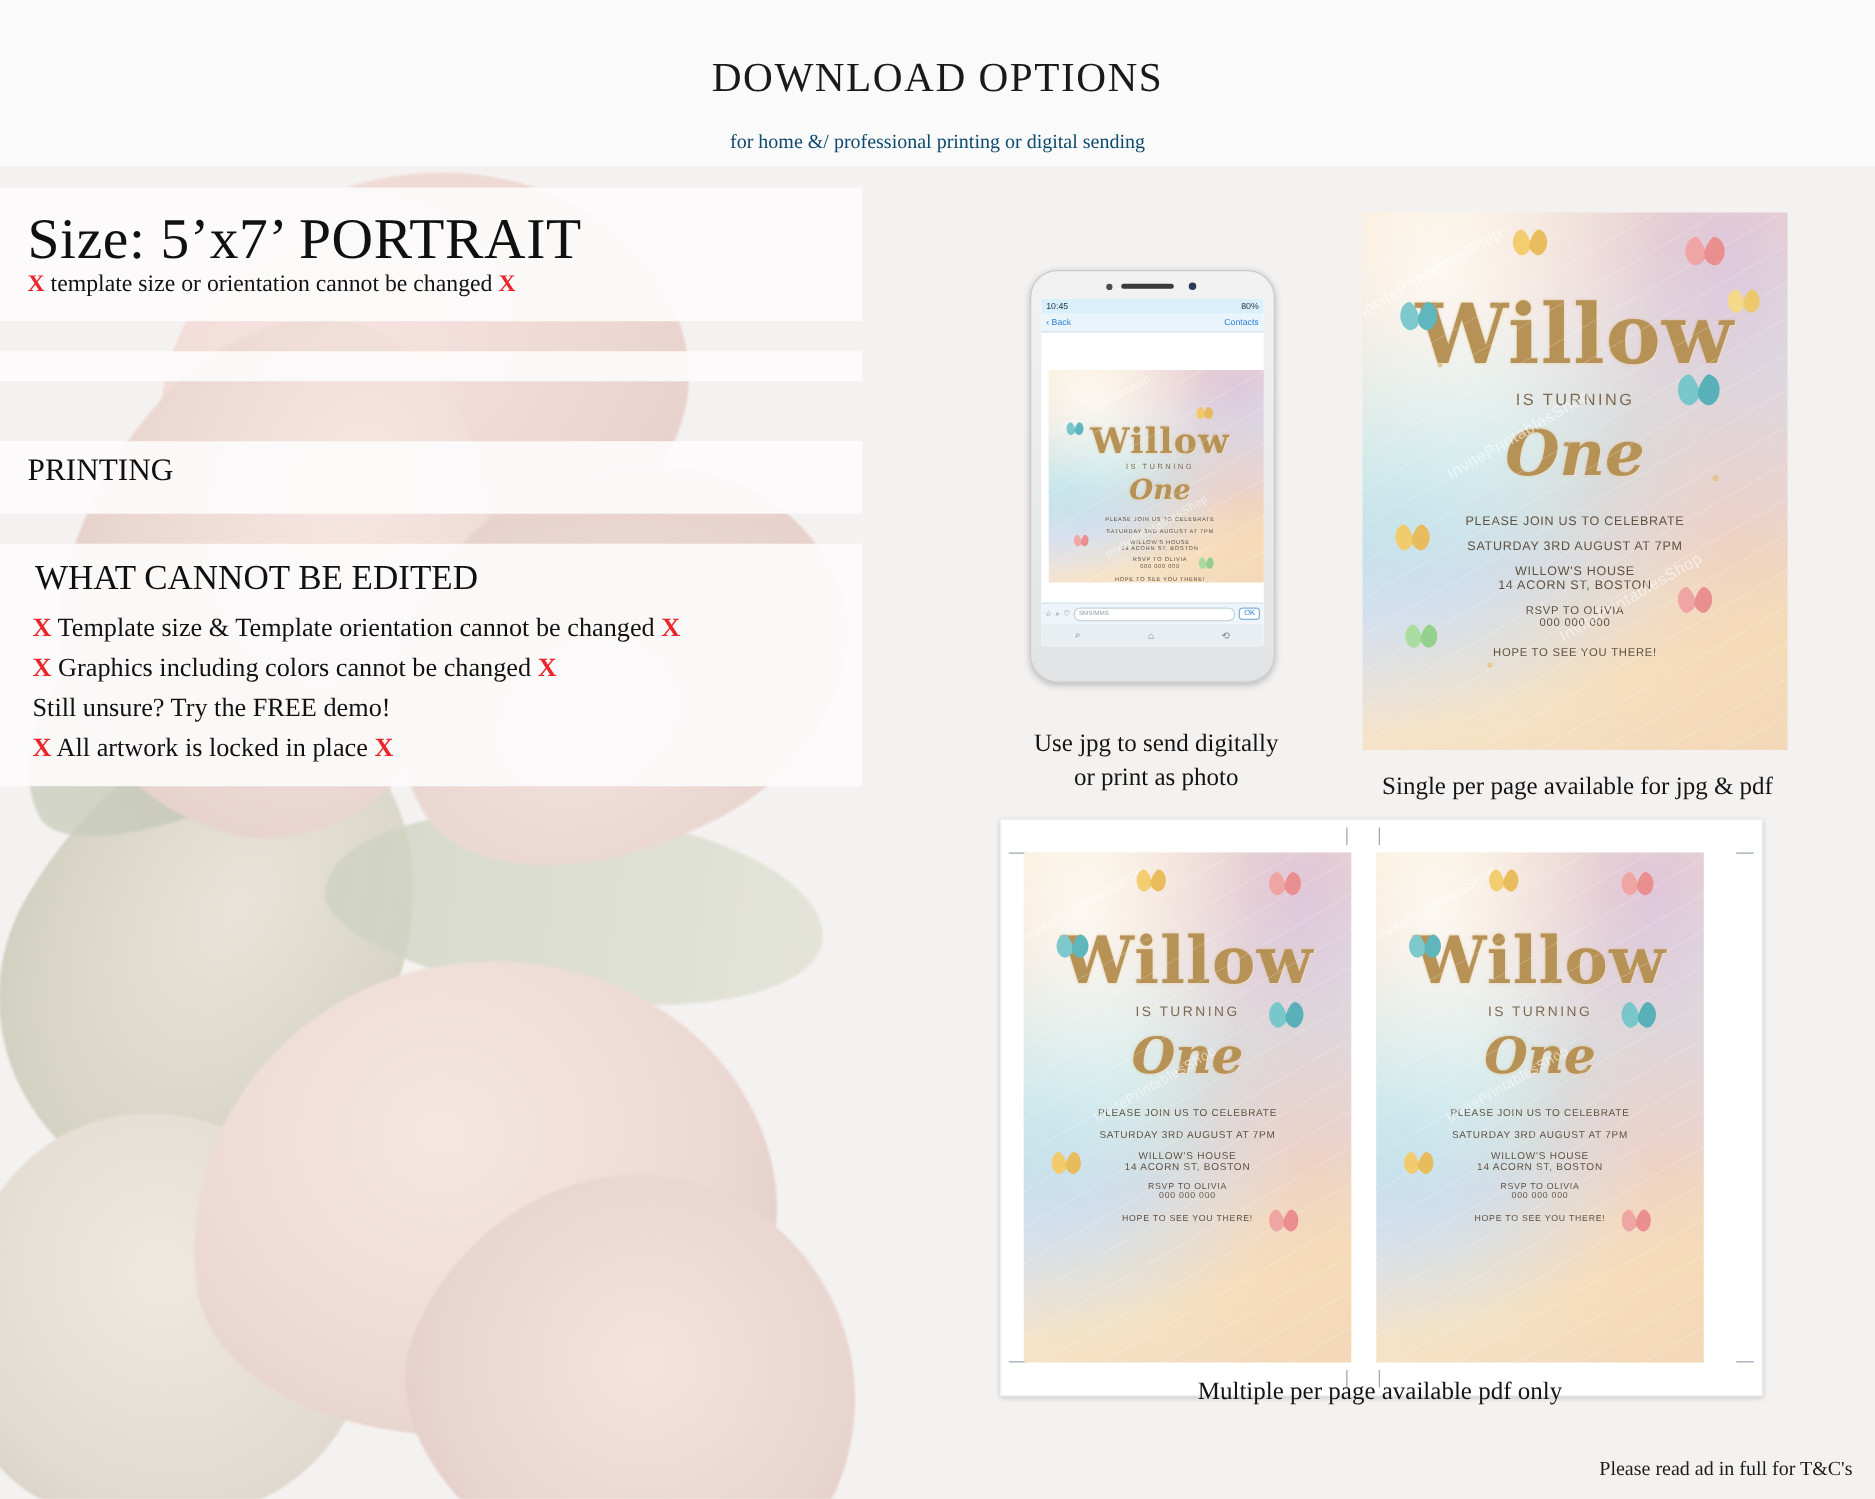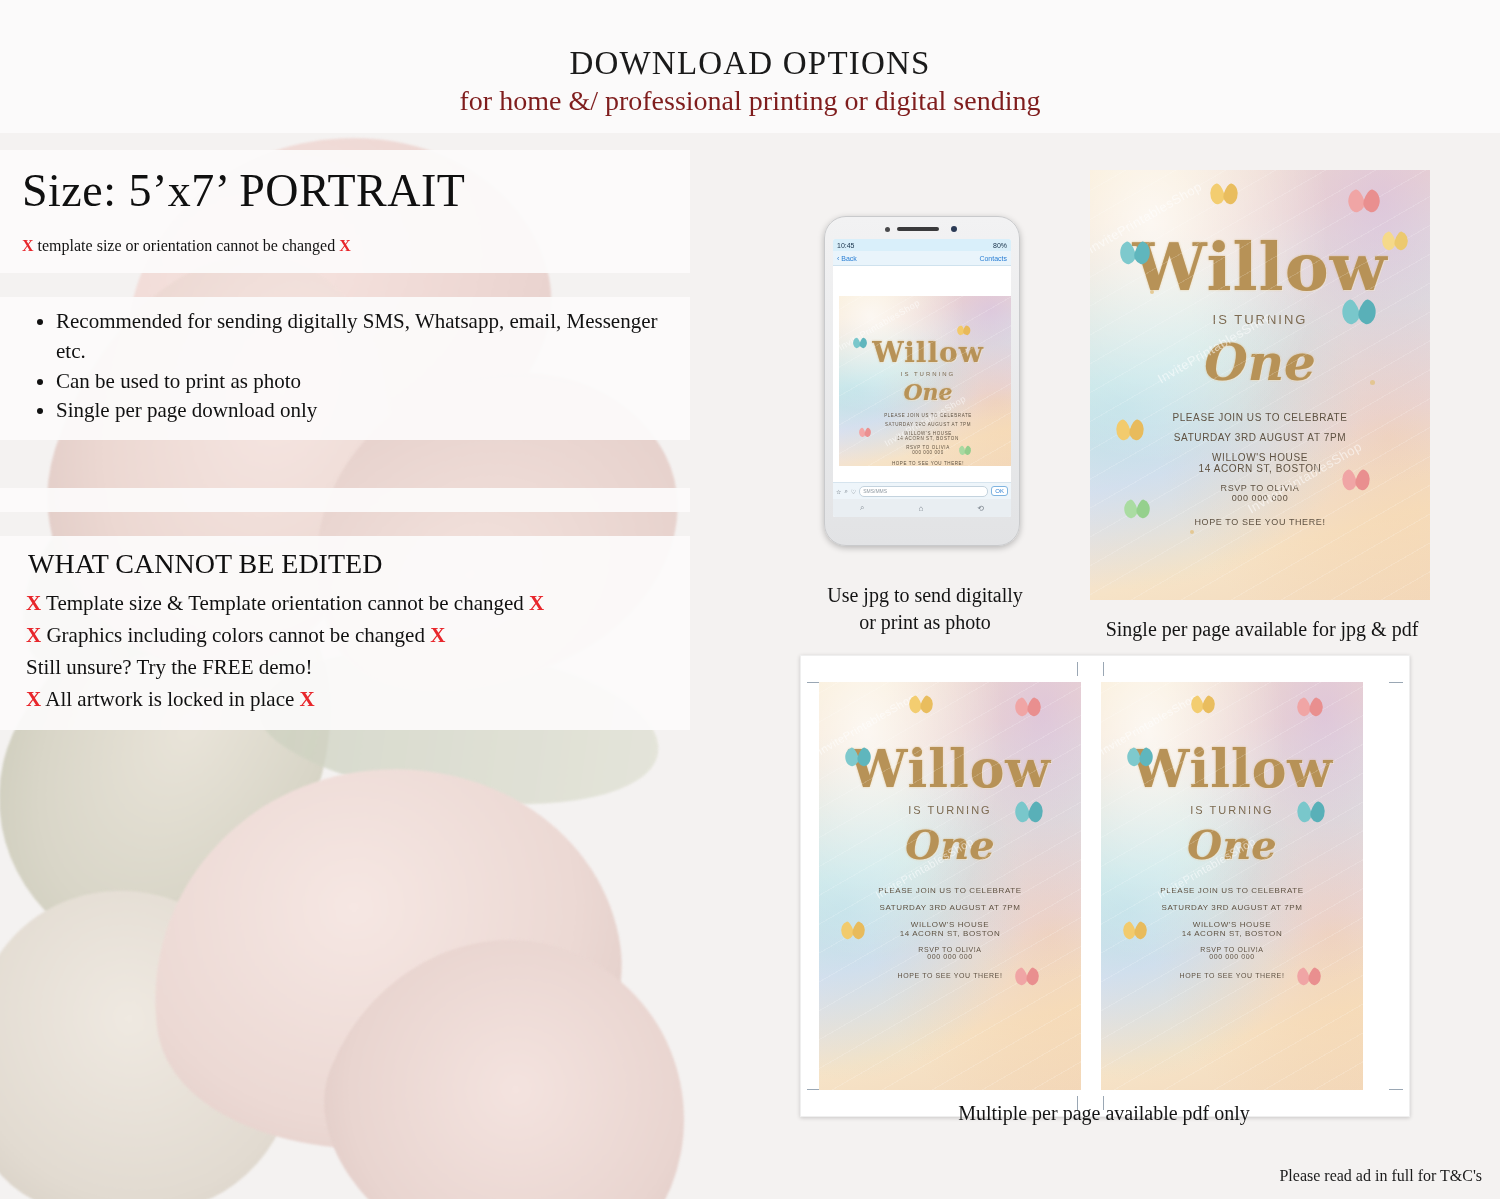--- a/index.html
+++ b/index.html
@@ -51,36 +51,36 @@
     z-index: 5;
   }
   .header .title {
     font-size: 33px;
     letter-spacing: 1.2px;
     color: #1a1a1a;
     padding-top: 46px;
     line-height: 1.05;
   }
   .header .subtitle {
-    font-size: 28px;
-    color: #7f1d1d;
-    margin-top: 4px;
+    font-size: 16px;
+    color: #0c4a6e;
+    margin-top: 24px;
   }
 
   
   .left-col { position: absolute; left: 0; top: 150px; width: 690px; z-index: 4; }
   .block {
     background: rgba(252,251,251,0.93);
     margin-bottom: 0;
     padding: 10px 22px 14px 22px;
     box-sizing: border-box;
   }
   .size-block { padding: 14px 22px 18px 22px; }
   .size-title { font-size: 46px; letter-spacing: .5px; color: #101010; }
-  .size-sub { font-size: 16px; color: #131313; margin-top: 20px; }
+  .size-sub { font-size: 19px; color: #131313; margin-top: 0; }
   .x-red { color: #e8262b; font-weight: bold; }
   .sect-title {
     font-size: 25px;
     color: #101010;
     text-decoration: underline;
     text-underline-offset: 4px;
     margin-bottom: 6px;
   }
   .sect-title.plain { text-decoration: none; }
   ul.bullets { margin: 0; padding-left: 34px; }
@@ -253,33 +253,29 @@
   <div class="block size-block">
     <div class="size-title">Size: 5’x7’ PORTRAIT</div>
     <div class="size-sub">
       <span class="x-red">X</span><span> template size or orientation cannot be changed </span><span class="x-red">X</span>
     </div>
   </div>
 
   <div class="spacer"></div>
 
   <div class="block">
-    <ul class="bullets">
-      <li>Recommended for sending digitally SMS, Whatsapp, email, Messenger etc.</li>
-      <li>Can be used to print as photo</li>
-      <li>Single per page download only</li>
-    </ul>
   </div>
 
   <div class="spacer"></div>
 
 
   <div class="spacer"></div>
 
   <div class="block">
+    <div class="sect-title plain">PRINTING</div>
   </div>
 
   <div class="spacer"></div>
 
   <div class="block">
     <div class="cannot-title">WHAT CANNOT BE EDITED</div>
     <div class="cannot-line">
       <span class="x-red">X</span>
       <span>Template size &amp; Template orientation cannot be changed</span>
       <span class="x-red">X</span>

